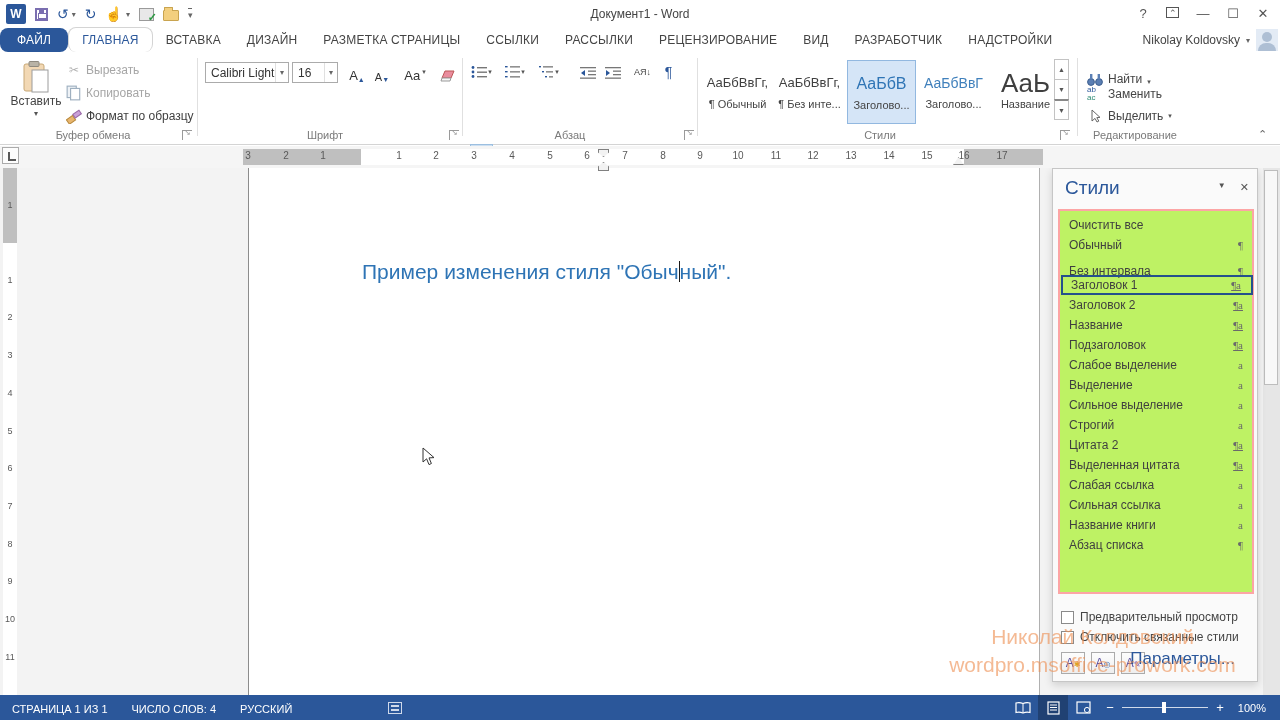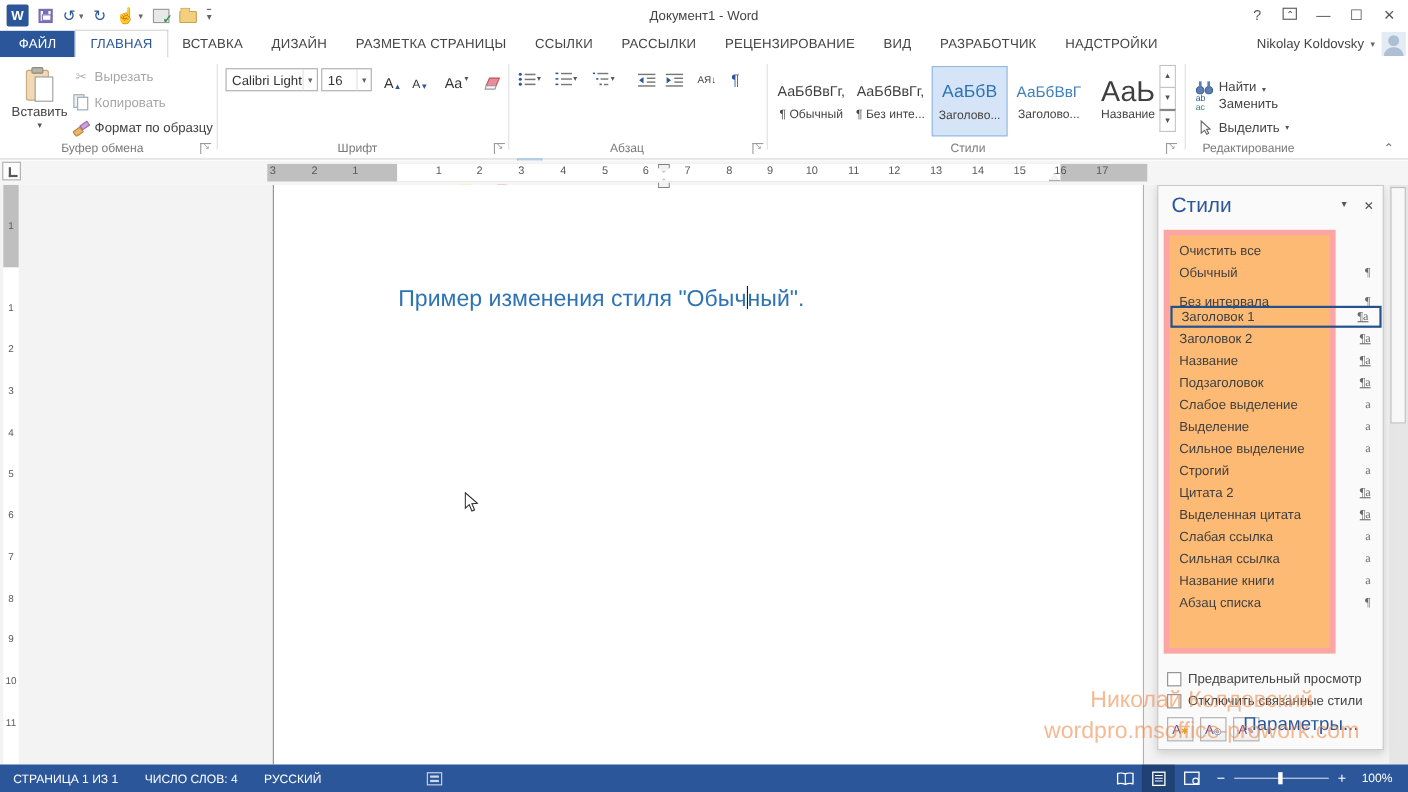--- a/index.html
+++ b/index.html
@@ -23,21 +23,21 @@
   .qat-more { font-size:9px; color:#666; border-top:1px solid #666; line-height:10px; padding-top:1px; }
   .win-title { position:absolute; left:440px; width:400px; top:0; height:28px; line-height:28px; text-align:center; font-size:12px; color:#444; }
   .win-controls { position:absolute; right:4px; top:0; height:28px; display:flex; align-items:center; gap:4px; }
   .win-btn { width:26px; height:22px; text-align:center; line-height:22px; font-size:13px; color:#555; }
   .ribbon-display-btn { position:relative; width:26px; height:22px; }
   .ribbon-display-btn i { position:absolute; left:6px; top:4px; width:13px; height:11px; border:1px solid #555; }
   .ribbon-display-btn i:after { content:"⌃"; position:absolute; left:2px; top:0px; font-size:9px; color:#555; font-style:normal; }
 
   
   .tabrow { position:absolute; left:0; top:28px; width:1280px; height:24px; background:#fff; display:flex; align-items:flex-end; font-size:12px; }
-  .tab { padding:0 13px; height:24px; line-height:24px; color:#444; letter-spacing:.2px; white-space:nowrap; }
+  .tab { padding:0 13px; height:24px; line-height:24px; color:#444; letter-spacing:.2px; white-space:nowrap;border-radius:8px; }
   .tab.file { background:#2b579a; color:#fff; padding:0 17px; }
   .tab.active { background:#fff; color:#2b579a; border:1px solid #d4d4d4; border-bottom:none; height:25px; line-height:24px; position:relative; z-index:3; }
   .account { margin-left:auto; display:flex; align-items:center; gap:6px; padding-right:2px; height:24px; }
   .account .uname { font-size:12px; color:#444; }
   .account .caret { font-size:8px; color:#666; }
   .avatar { width:22px; height:22px; background:#e3ebf5; position:relative; overflow:hidden; }
   .avatar:before { content:""; position:absolute; left:6px; top:3px; width:10px; height:10px; border-radius:50%; background:#aebfd4; }
   .avatar:after { content:""; position:absolute; left:2px; top:14px; width:18px; height:10px; border-radius:8px 8px 0 0; background:#aebfd4; }
 
   
@@ -100,21 +100,21 @@
   .page { position:absolute; left:248px; top:0; width:792px; height:527px; background:#fff; border-left:1px solid #8c8c8c; border-right:1px solid #b0b0b0; }
   .heading1 { position:absolute; left:113px; top:92px; font-size:21px; color:#2e74b5; white-space:nowrap; }
   .caret-bar { display:inline-block; width:1px; height:21px; background:#1a1a1a; vertical-align:-3px; }
   .mousecur { position:absolute; left:422px; top:279px; z-index:80; }
   .watermark { position:absolute; left:925px; top:455px; width:335px; text-align:center; z-index:70; color:#ee9054; opacity:.62; font-size:21px; line-height:28px; pointer-events:none; }
 
   
   .styles-pane { position:absolute; left:1052px; top:0px; width:206px; height:514px; background:#fafafa; border:1px solid #c6c6c6; box-shadow:0 3px 8px rgba(0,0,0,.15); z-index:40; }
   .sp-title { position:absolute; left:12px; top:8px; font-size:19px; color:#2b579a; }
   .sp-titlebtns { position:absolute; right:8px; top:12px; display:flex; gap:14px; font-size:11px; color:#555; }
-  .sp-list { position:absolute; left:5px; top:40px; width:156px; height:385px; background:#fdba74; border:5px solid #fca5a5; }
+  .sp-list { position:absolute; left:5px; top:40px; width:196px; height:385px; background:#bef264; border:2px solid #fca5a5; }
   .sp-item { position:absolute; left:1px; width:192px; height:20px; line-height:20px; font-size:12px; color:#3f3f3f; padding-left:8px; }
   .sp-item .mark { position:absolute; right:10px; top:0; font-size:11px; color:#6a6a6a; font-family:"Liberation Serif", serif; }
   .sp-item .mark.linked { text-decoration:underline; }
   .sp-item.sel { border:2px solid #24508c; line-height:16px; }
   .sp-check { position:absolute; left:8px; display:flex; align-items:center; gap:6px; font-size:12px; color:#444; }
   .sp-check .box { width:13px; height:13px; background:#fff; border:1px solid #8a8a8a; }
   .sp-btn { position:absolute; width:24px; height:22px; border:1px solid #ababab; background:linear-gradient(#fdfdfd,#eee); text-align:center; font-size:12px; color:#5a4fa0; line-height:20px; }
   .sp-btn .acc { font-size:8px; }
   .sp-options { position:absolute; right:22px; bottom:12px; font-size:17px; color:#2b579a; }
 

